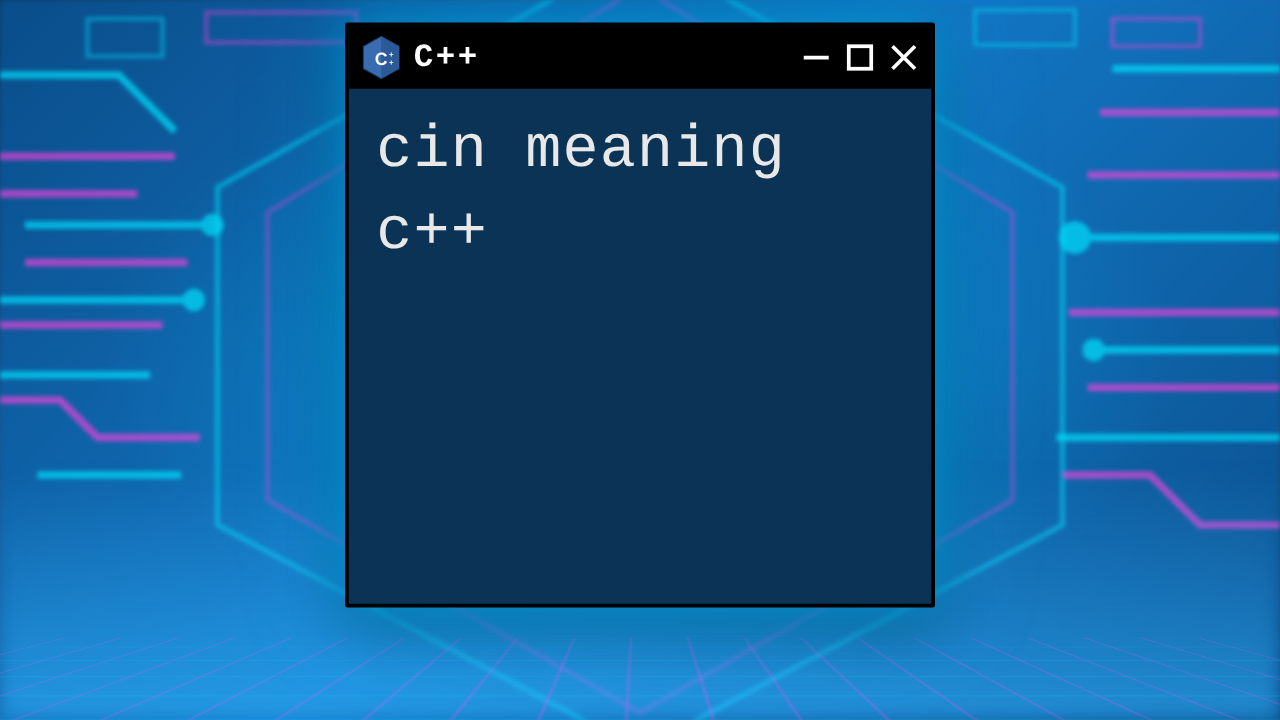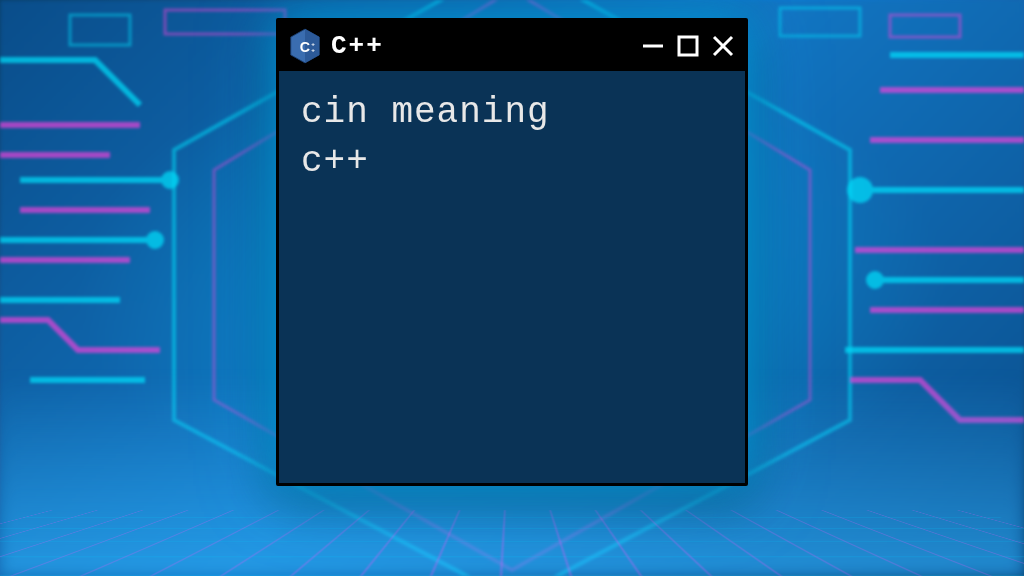--- a/index.html
+++ b/index.html
@@ -111,21 +111,21 @@
       color: #fff;
       display: flex;
       align-items: center;
       justify-content: center;
       cursor: pointer;
     }
     
     .terminal-body {
       padding: 18px 22px;
       color: #e8e8e8;
-      font-size: 36px;
+      font-size: 48px;
       line-height: 1.35;
       font-family: 'Courier New', Consolas, monospace;
       letter-spacing: 1px;
     }
     
     .terminal-line {
       white-space: nowrap;
     }
   </style>
 </head>

